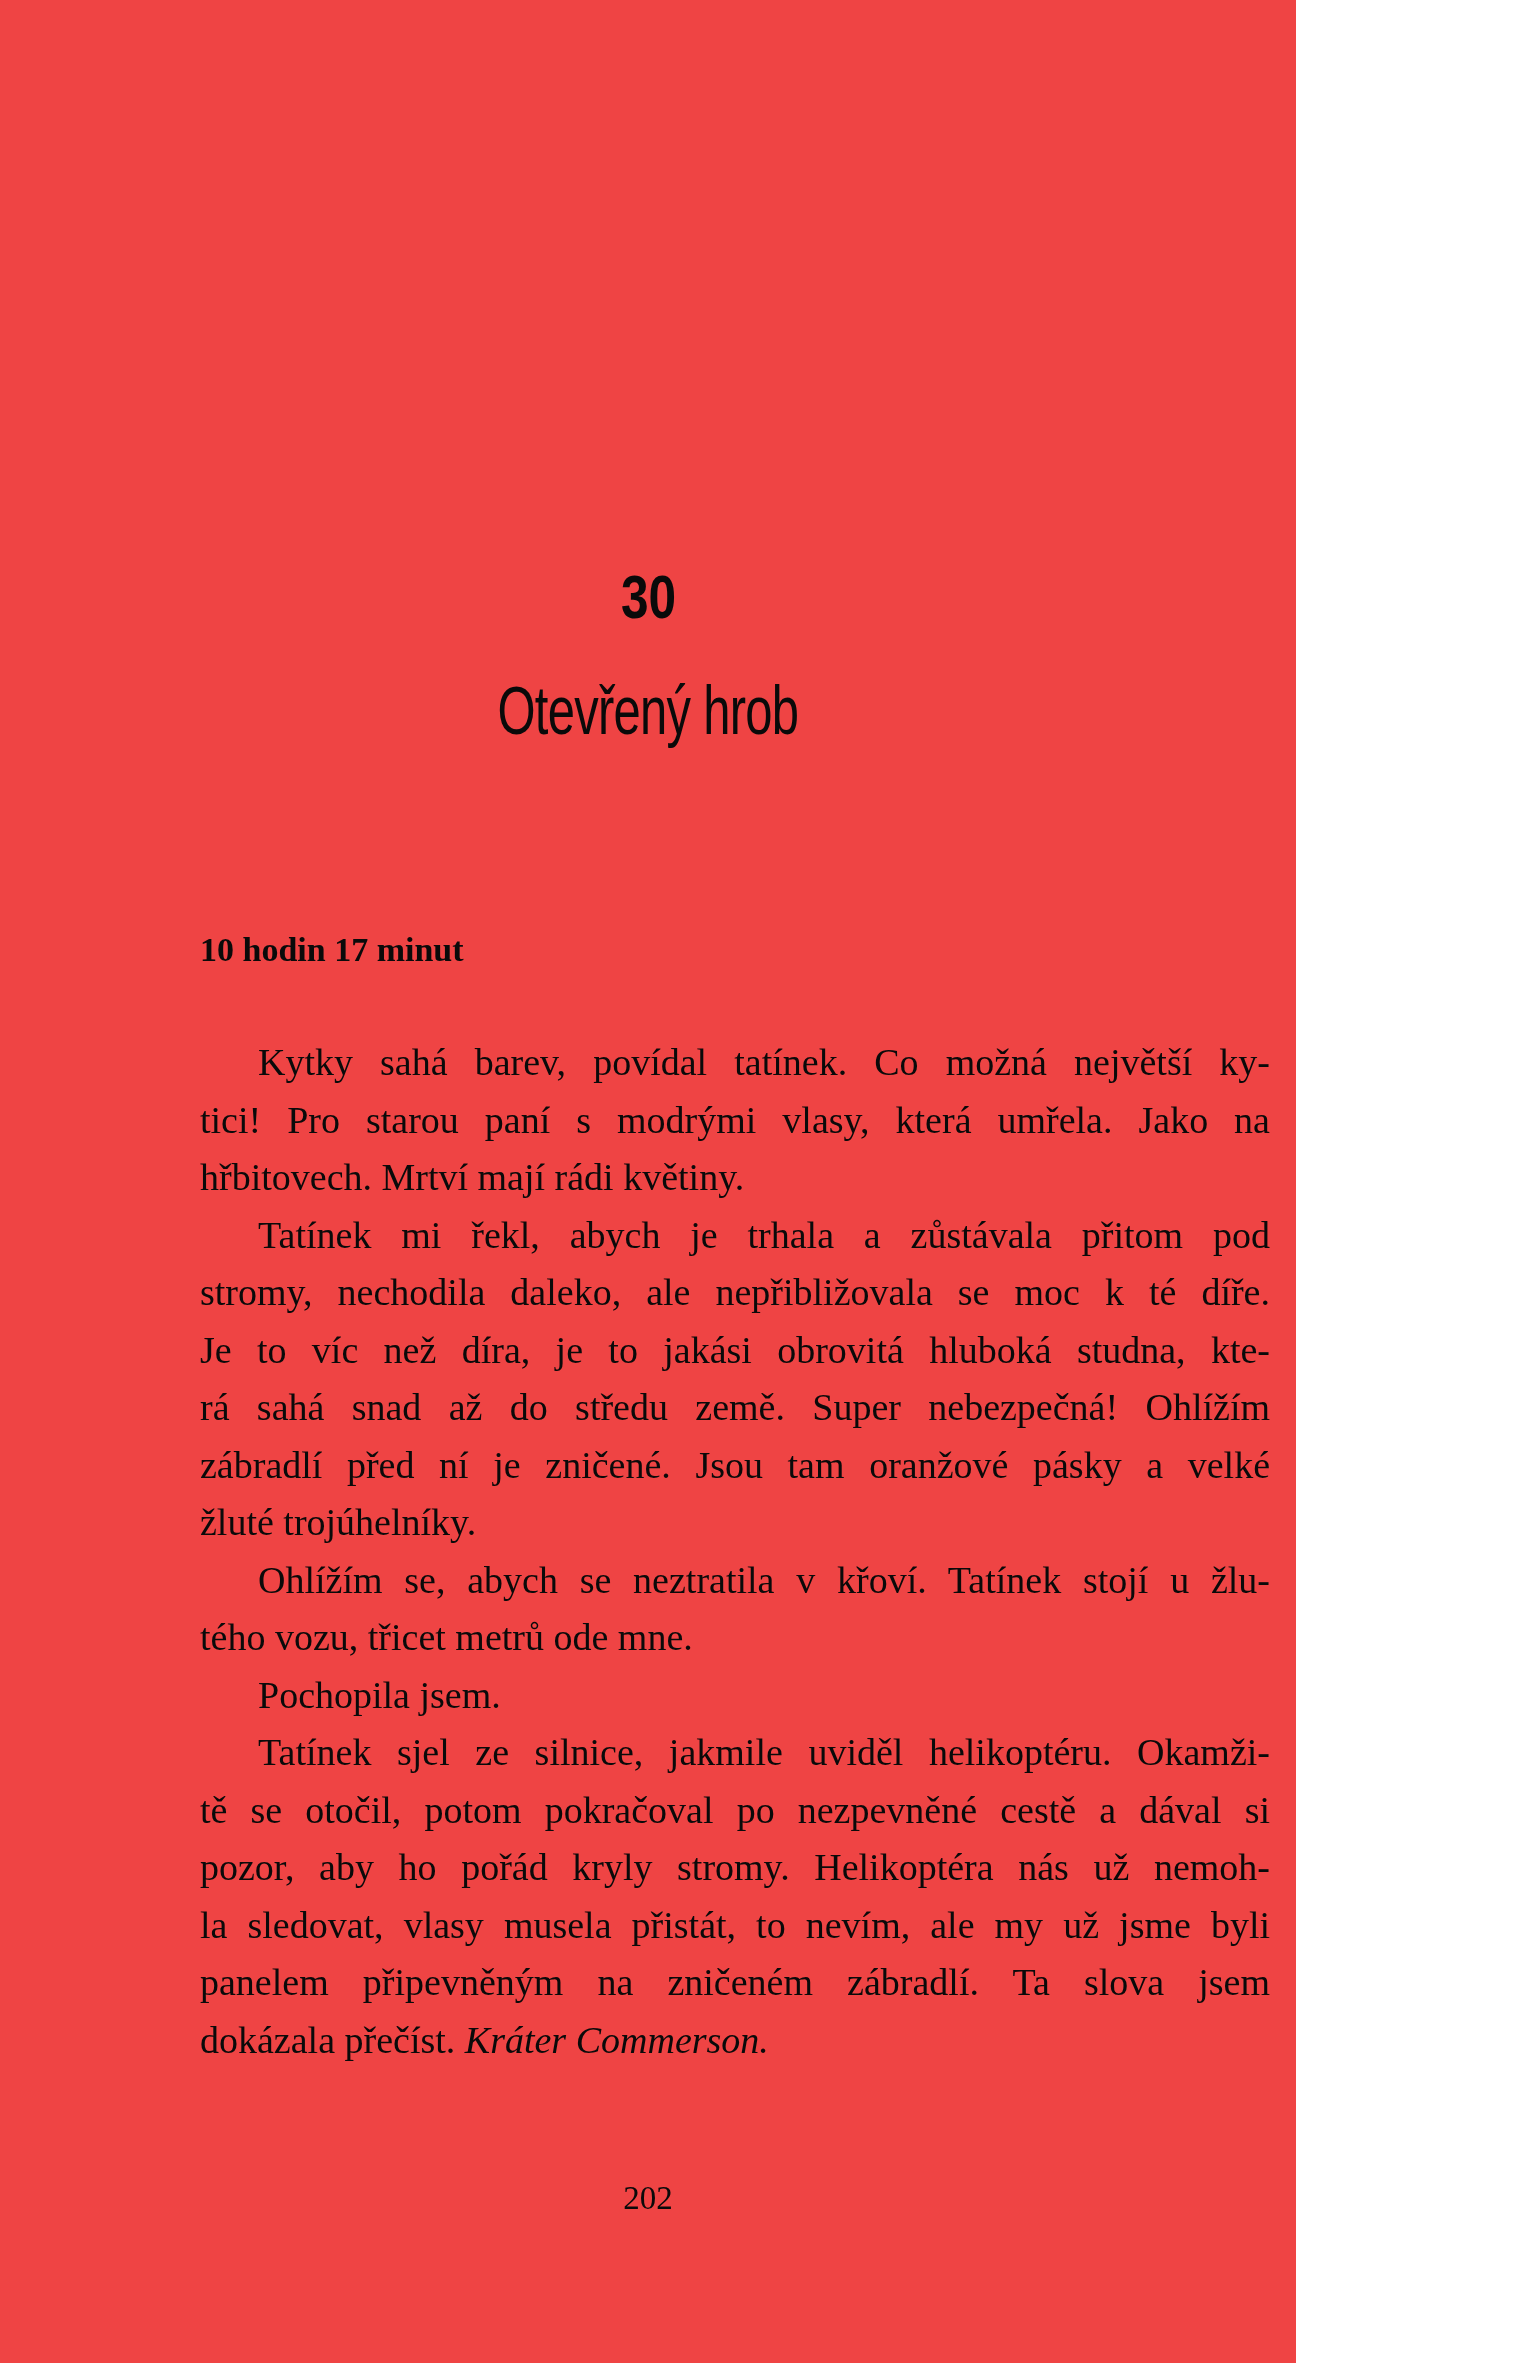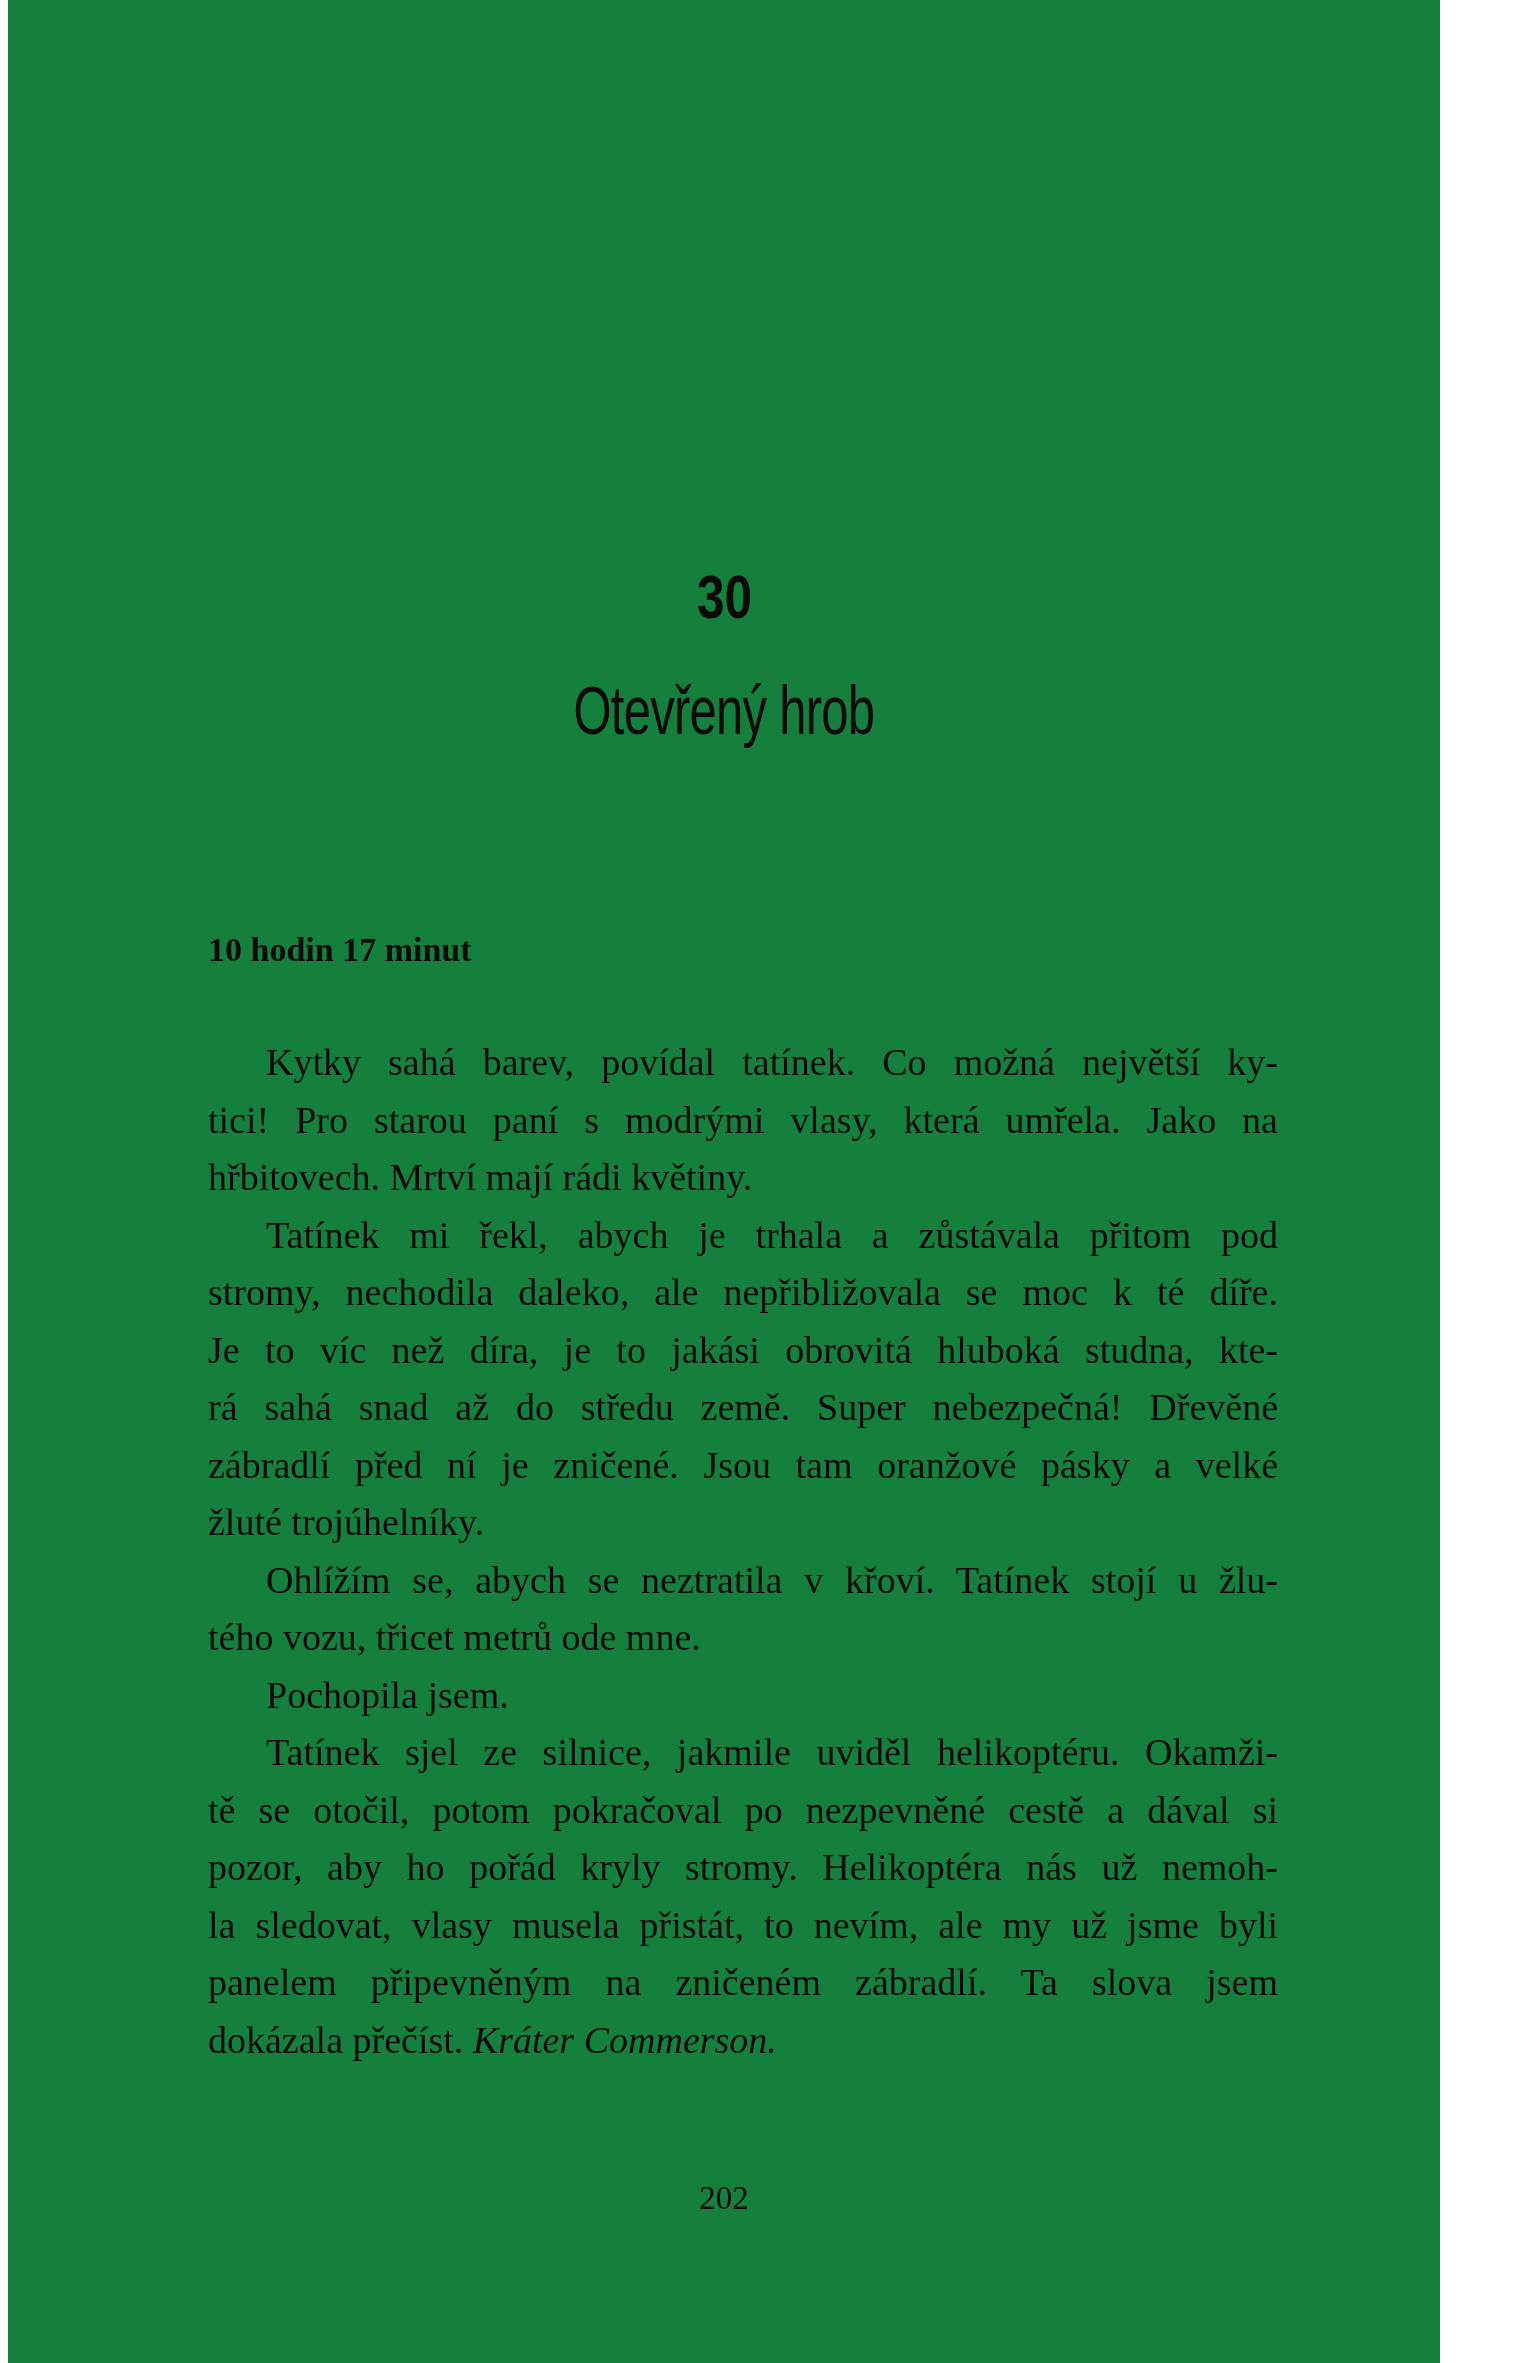--- a/index.html
+++ b/index.html
@@ -2,27 +2,26 @@
 <html><head>
 <meta charset="utf-8">
 <style>
   html, body {
     margin: 0;
     padding: 0;
     background: #ffffff;
   }
   .page {
     position: relative;
-    width: 1432px;
+    width: 1296px;
     height: 2363px;
-    background: #15803d;
+    background: #ef4444;
     font-family: "Liberation Serif", serif;
     color: #0a0a0a;
     overflow: hidden;
-    margin-left: 8px;
   }
   .chapter-number {
     position: absolute;
     top: 566px;
     left: 0;
     width: 100%;
     text-align: center;
   }
   .chapter-number span {
     display: inline-block;
@@ -101,21 +100,21 @@
     <span>Otevřený hrob</span>
   </div>
   <div class="section-heading">10 hodin 17 minut</div>
   <div class="body-text" id="body-text">
       <div class="line indent justify"><span>Kytky sahá barev, povídal tatínek. Co možná největší ky-</span></div>
       <div class="line justify"><span>tici! Pro starou paní s modrými vlasy, která umřela. Jako na</span></div>
       <div class="line"><span>hřbitovech. Mrtví mají rádi květiny.</span></div>
       <div class="line indent justify"><span>Tatínek mi řekl, abych je trhala a zůstávala přitom pod</span></div>
       <div class="line justify"><span>stromy, nechodila daleko, ale nepřibližovala se moc k té díře.</span></div>
       <div class="line justify"><span>Je to víc než díra, je to jakási obrovitá hluboká studna, kte-</span></div>
-      <div class="line justify"><span>rá sahá snad až do středu země. Super nebezpečná! Dřevěné</span></div>
+      <div class="line justify"><span>rá sahá snad až do středu země. Super nebezpečná! Ohlížím</span></div>
       <div class="line justify"><span>zábradlí před ní je zničené. Jsou tam oranžové pásky a velké</span></div>
       <div class="line"><span>žluté trojúhelníky.</span></div>
       <div class="line indent justify"><span>Ohlížím se, abych se neztratila v křoví. Tatínek stojí u žlu-</span></div>
       <div class="line"><span>tého vozu, třicet metrů ode mne.</span></div>
       <div class="line indent"><span>Pochopila jsem.</span></div>
       <div class="line indent justify"><span>Tatínek sjel ze silnice, jakmile uviděl helikoptéru. Okamži-</span></div>
       <div class="line justify"><span>tě se otočil, potom pokračoval po nezpevněné cestě a dával si</span></div>
       <div class="line justify"><span>pozor, aby ho pořád kryly stromy. Helikoptéra nás už nemoh-</span></div>
       <div class="line justify"><span>la sledovat, vlasy musela přistát, to nevím, ale my už jsme byli</span></div>
       <div class="line justify"><span>panelem připevněným na zničeném zábradlí. Ta slova jsem</span></div>

